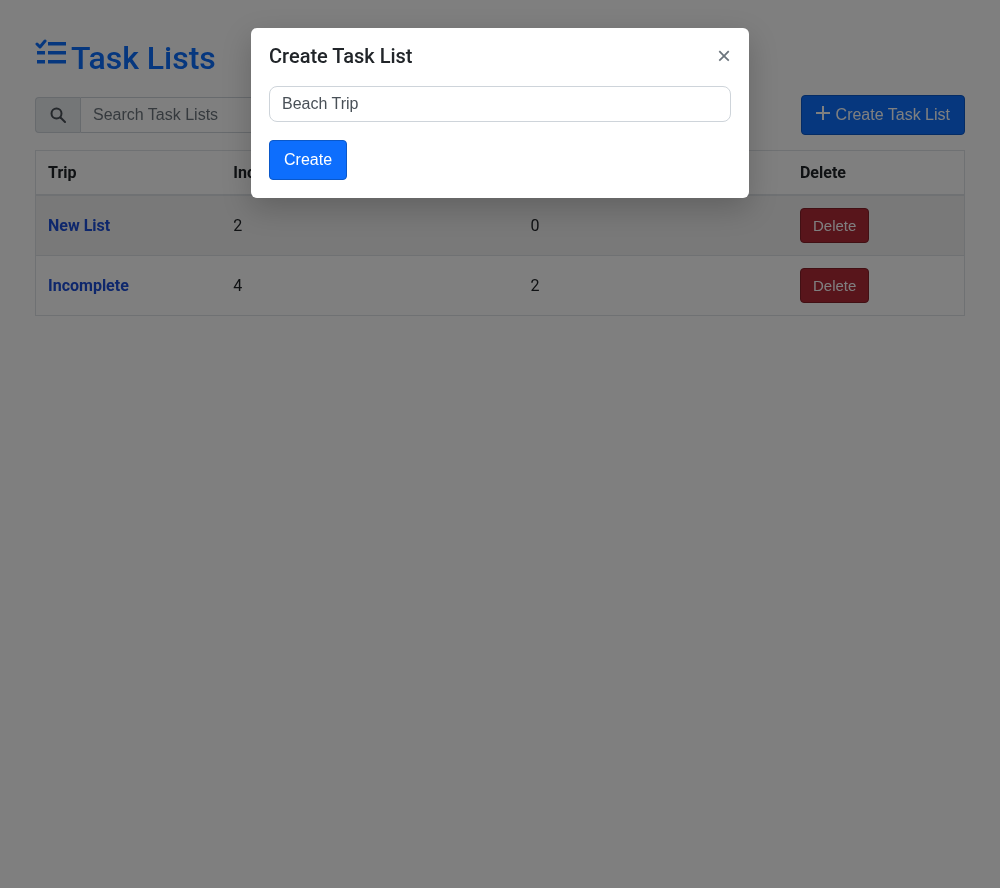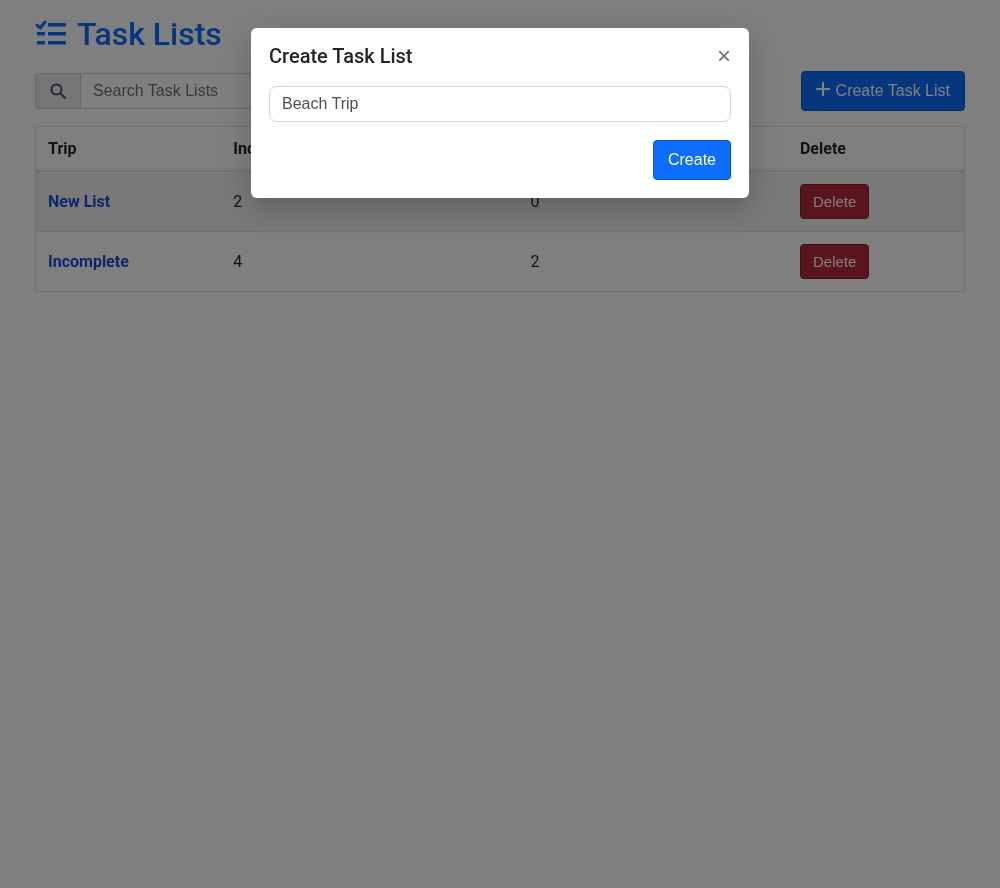--- a/index.html
+++ b/index.html
@@ -19,22 +19,23 @@
     }
     .container {
       padding: 15px 35px;
     }
     .page-title {
       color: #0d6efd;
       font-size: 32px;
       font-weight: 500;
       margin-bottom: 18px;
       display: flex;
-      align-items: center;
-      gap: 10px;
+      align-items: flex-start;
+      gap: 4px;
+      margin-top: 24px;
     }
     .page-title-icon {
       display: inline-flex;
       align-items: center;
     }
     .toolbar {
       display: flex;
       justify-content: space-between;
       align-items: center;
       margin-bottom: 15px;
@@ -162,21 +163,20 @@
     .modal-input {
       width: 100%;
       border: 1px solid #ced4da;
       border-radius: 8px;
       padding: 8px 12px;
       font-size: 16px;
       color: #495057;
     }
     .modal-footer {
       display: flex;
-      justify-content: flex-end;
       padding: 0 18px 18px 18px;
     }
   </style>
 </head>
 <body>
 
 <div class="container">
   <h1 class="page-title">
     <span class="page-title-icon">
       <svg width="32" height="28" viewBox="0 0 32 28" fill="none">

